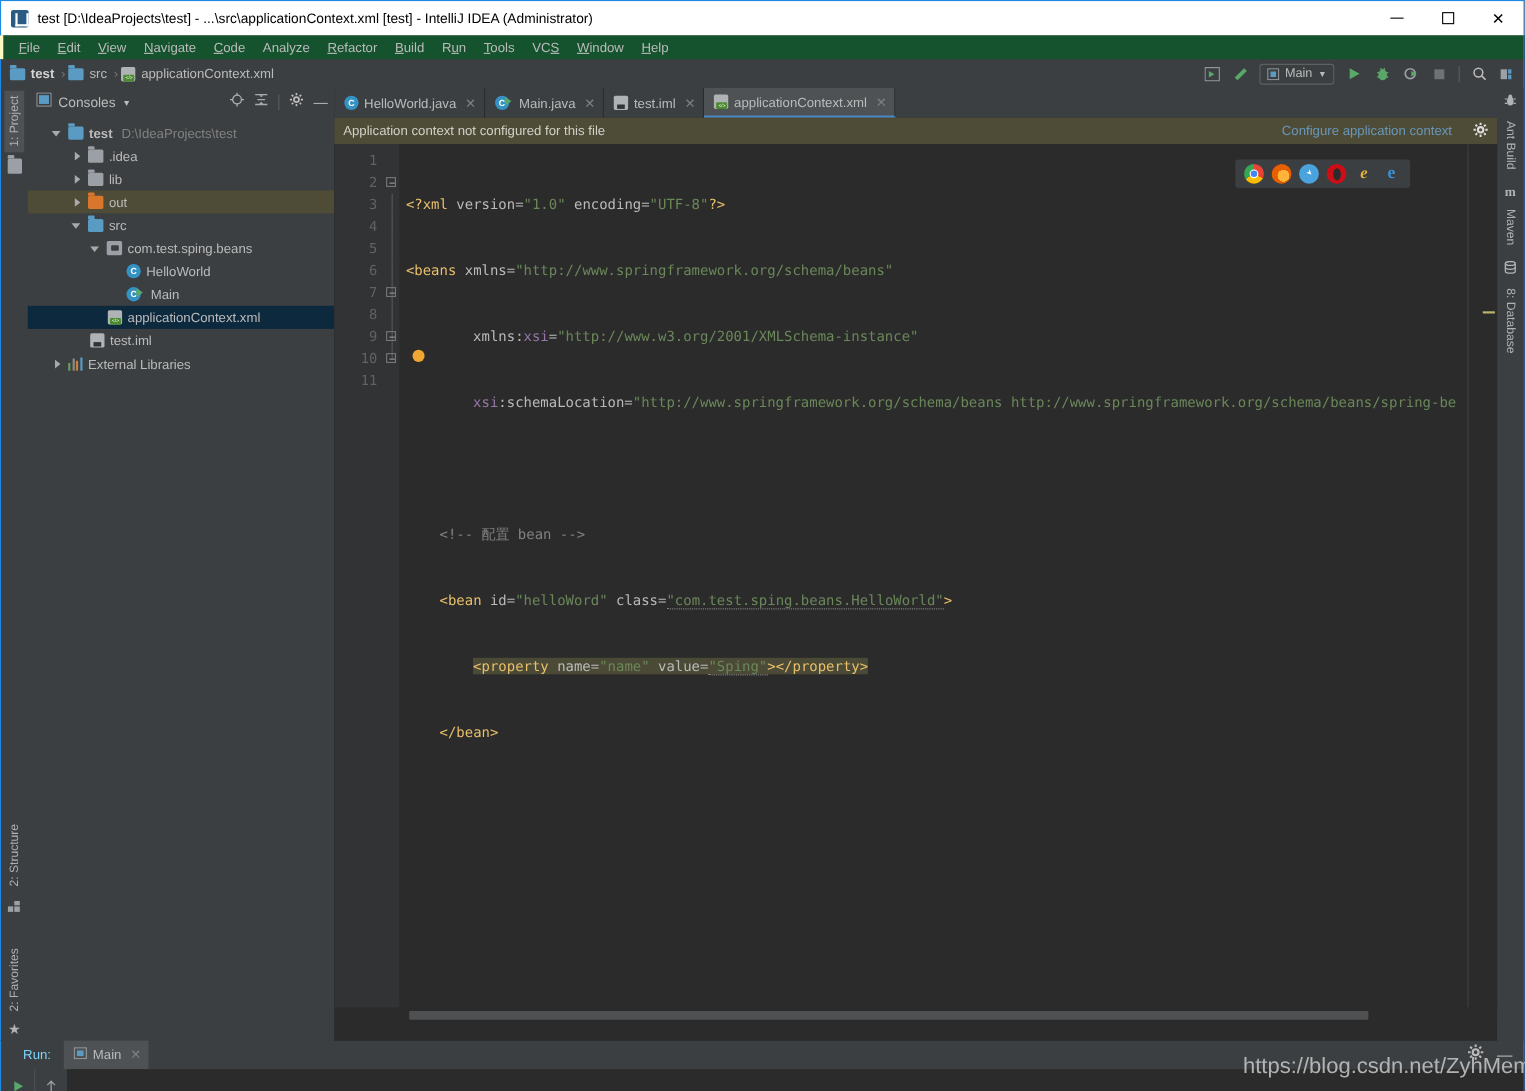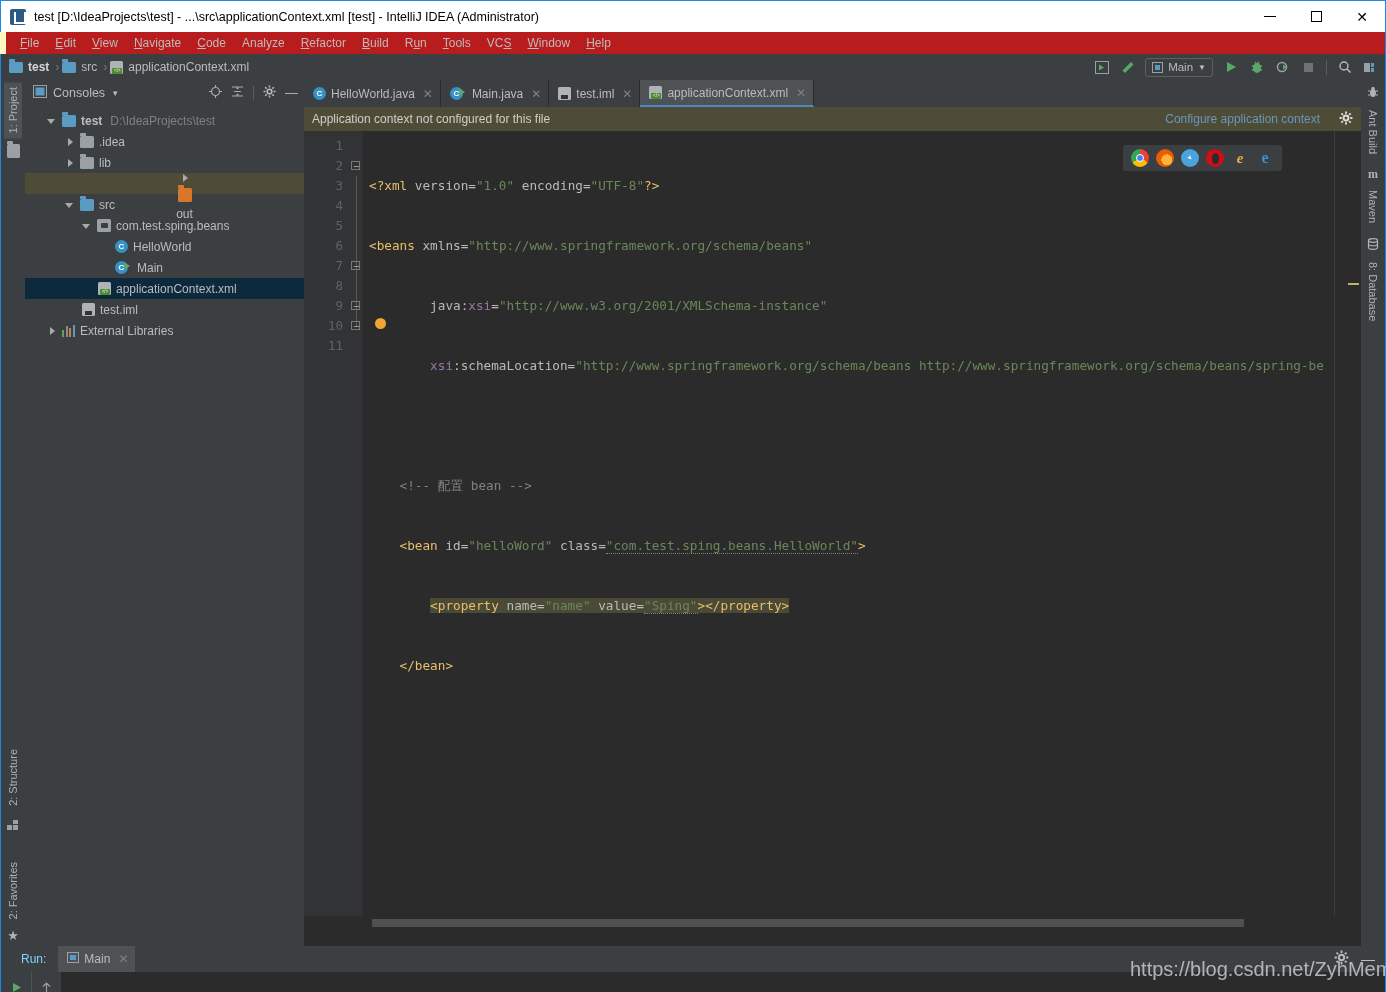--- a/index.html
+++ b/index.html
@@ -14,22 +14,22 @@
   .title-ico:after{content:"";position:absolute;left:4px;top:3px;width:8px;height:10px;
     border:2px solid #fff;border-top:none;}
   .title-text{ font-size:12.5px; color:#000; white-space:nowrap; }
   .wbtns{ position:absolute; right:0; top:0; height:31px; display:flex; }
   .wbtn{ width:46px;height:31px;display:flex;align-items:center;justify-content:center;
     font-size:14px;color:#000; }
   .wbtn .sq{width:11px;height:11px;border:1.4px solid #000;}
   .wbtn .dash{width:12px;height:1.4px;background:#000;}
 
   
-  .menubar{ height:22px;background:#b91c1c;display:flex;align-items:center;padding-left:6px;
-    border-left:6px solid #fef9c3;border-right:1px solid #1e88e5; }
+  .menubar{ height:22px;background:#14532d;display:flex;align-items:center;padding-left:6px;
+    border-left:3px solid #fef9c3;border-right:1px solid #1e88e5; }
   .menuitem{ font-size:12px;color:#bbbbbb;padding:2px 8px; }
   .menuitem u{ text-decoration:underline; }
 
   
   .navbar{ height:26px;background:#3c3f41;display:flex;align-items:center;padding-left:8px;
     border-left:1px solid #1e88e5;border-right:1px solid #1e88e5;position:relative; }
   .crumb{ display:flex;align-items:center;font-size:12px;color:#bbbbbb;gap:5px;margin-right:3px;}
   .crumb.bold{font-weight:bold;color:#d4d4d4;}
   .sep{ color:#777;font-size:12px;margin:0 3px; }
   .toolbar-right{ position:absolute; right:6px; top:0; height:26px; display:flex; align-items:center; gap:9px;}
@@ -50,21 +50,21 @@
   .vtab.flip{ transform:rotate(180deg); }
 
   
   .project{ width:279px;background:#3c3f41;flex:0 0 279px;display:flex;flex-direction:column; }
   .ppane-head{ height:26px;display:flex;align-items:center;padding:0 6px 0 8px;gap:6px; }
   .ppane-title{ font-size:12.5px;color:#bbbbbb; }
   .ppane-tools{ margin-left:auto;display:flex;align-items:center;gap:9px; }
   .tree{ flex:1;background:#3c3f41;padding-top:4px;overflow:hidden;font-size:12px;color:#bbbbbb; }
   .trow{ height:21px;display:flex;align-items:center;gap:5px;padding-left:8px;white-space:nowrap; }
   .trow.sel{ background:#0d293e; }
-  .trow.hl{ background:#4e4b37;flex-direction:column; }
+  .trow.hl{ background:#4e4b37; }
   .arrow{ width:10px;height:10px;flex:0 0 10px;position:relative; }
   .arrow.r:before{content:"";position:absolute;left:3px;top:1px;border-left:5px solid #a9a9a9;
     border-top:4px solid transparent;border-bottom:4px solid transparent;}
   .arrow.d:before{content:"";position:absolute;left:0px;top:3px;border-top:5px solid #a9a9a9;
     border-left:4px solid transparent;border-right:4px solid transparent;}
   .fico{width:14px;height:12px;flex:0 0 14px;border-radius:1.5px;position:relative;}
   .fico.blue{background:#5a9bc4;}
   .fico.gray{background:#9aa0a6;}
   .fico.orange{background:#d8762b;}
   .fico:before{content:"";position:absolute;left:0;top:-3px;width:6px;height:3px;border-radius:1px 1px 0 0;background:inherit;}
@@ -456,21 +456,21 @@
           </div>
         <div class="fm">
             <span class="line" style="bottom:10px;"></span>
             <span class="box"></span>
           </div>
         <div class="fm"></div>
       </div>
       <div class="code">
         <div class="cl"><span class="k-pi">&lt;?xml </span><span class="k-ns">version=</span><span class="k-str">"1.0"</span><span class="k-ns"> encoding=</span><span class="k-str">"UTF-8"</span><span class="k-pi">?&gt;</span></div>
         <div class="cl"><span class="k-tag">&lt;beans </span><span class="k-ns">xmlns=</span><span class="k-str">"http://www.springframework.org/schema/beans"</span></div>
-        <div class="cl">        <span class="k-ns">java:</span><span class="k-attr">xsi</span><span class="k-ns">=</span><span class="k-str">"http://www.w3.org/2001/XMLSchema-instance"</span></div>
+        <div class="cl">        <span class="k-ns">xmlns:</span><span class="k-attr">xsi</span><span class="k-ns">=</span><span class="k-str">"http://www.w3.org/2001/XMLSchema-instance"</span></div>
         <div class="cl">        <span class="k-attr">xsi</span><span class="k-ns">:schemaLocation=</span><span class="k-str">"http://www.springframework.org/schema/beans http://www.springframework.org/schema/beans/spring-be</span></div>
         <div class="cl"></div>
         <div class="cl">    <span class="k-cmt">&lt;!-- 配置 bean --&gt;</span></div>
         <div class="cl">    <span class="k-tag">&lt;bean </span><span class="k-ns">id=</span><span class="k-str">"helloWord"</span><span class="k-ns"> class=</span><span class="k-str wavy">"com.test.sping.beans.HelloWorld"</span><span class="k-tag">&gt;</span></div>
         <div class="cl">        <span class="hl8"><span class="k-tag">&lt;property </span><span class="k-ns">name=</span><span class="k-str">"name"</span><span class="k-ns"> value=</span><span class="k-str wavy">"Sping"</span><span class="k-tag">&gt;&lt;/property&gt;</span></span></div>
         <div class="cl">    <span class="k-tag">&lt;/bean&gt;</span></div>
         <div class="cl"></div>
         <span class="bulb" style="left:12px;top:187px;"></span>
         <div class="browsers">
           <span class="bico" style="background:conic-gradient(#ea4335 0 33%,#fbbc05 0 66%,#34a853 0);"><span style="width:8px;height:8px;border-radius:50%;background:#4285f4;border:1.5px solid #fff;"></span></span>

